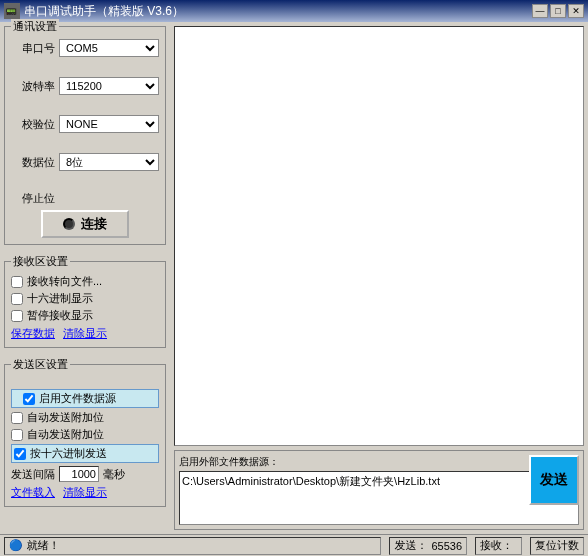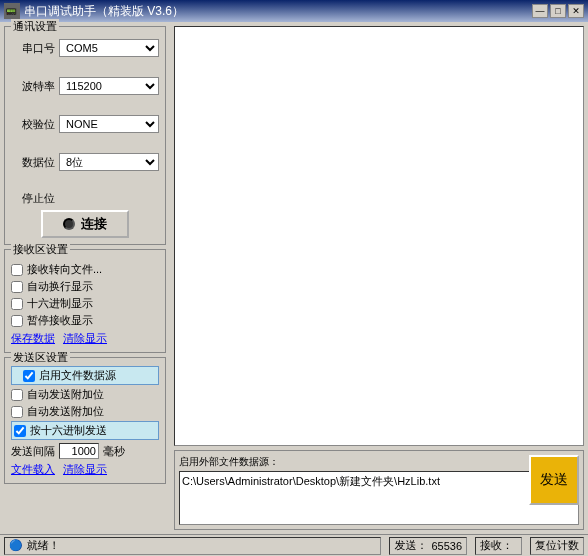--- a/index.html
+++ b/index.html
@@ -60,21 +60,21 @@
       height: calc(556px - 22px - 22px);
       background: #d4d0c8;
     }
 
     
     .left-panel {
       width: 170px;
       padding: 4px;
       display: flex;
       flex-direction: column;
-      gap: 4px;
+      gap: 16px;
       flex-shrink: 0;
     }
 
     .group-box {
       border: 1px solid #888;
       background: #d4d0c8;
       position: relative;
       padding: 4px 6px 6px 6px;
     }
     .group-box-title {
@@ -226,25 +226,25 @@
       flex: 1;
       overflow: hidden;
     }
 
     .send-btn {
       position: absolute;
       right: 4px;
       top: 4px;
       width: 50px;
       height: 50px;
-      background: #eab308;
+      background: #0ea5e9;
       border: 2px outset #fff;
       cursor: pointer;
       font-size: 14px;
-      font-weight: normal;
+      font-weight: bold;
       display: flex;
       align-items: center;
       justify-content: center;
     }
 
     
     .status-bar {
       height: 22px;
       background: #d4d0c8;
       border-top: 1px solid #888;
@@ -349,41 +349,37 @@
 
     <div class="group-box">
       <span class="group-box-title">接收区设置</span>
 
       <div class="checkbox-row" style="margin-top:8px;">
         <input type="checkbox" style="">
         <span class="checkbox-label">接收转向文件...</span>
       </div>
       <div class="checkbox-row">
         <input type="checkbox" style="">
-        <span class="checkbox-label">自动换行显示</span>
-      </div>
-      <div class="checkbox-row">
-        <input type="checkbox" style="">
         <span class="checkbox-label">十六进制显示</span>
       </div>
       <div class="checkbox-row">
         <input type="checkbox" style="">
         <span class="checkbox-label">暂停接收显示</span>
       </div>
 
       <div class="link-row">
         <span class="link-text">保存数据</span>
         <span class="link-text">清除显示</span>
       </div>
     </div>
 
     <div class="group-box">
       <span class="group-box-title">发送区设置</span>
 
-      <div class="checkbox-row highlighted-checkbox" style="margin-top:4px;padding-left:11px;">
+      <div class="checkbox-row highlighted-checkbox" style="margin-top:20px;padding-left:11px;">
         <input type="checkbox" checked="" style="">
         <span class="checkbox-label">启用文件数据源</span>
       </div>
       <div class="checkbox-row">
         <input type="checkbox" style="">
         <span class="checkbox-label">自动发送附加位</span>
       </div>
       <div class="checkbox-row">
         <input type="checkbox" style="">
         <span class="checkbox-label">自动发送附加位</span>

